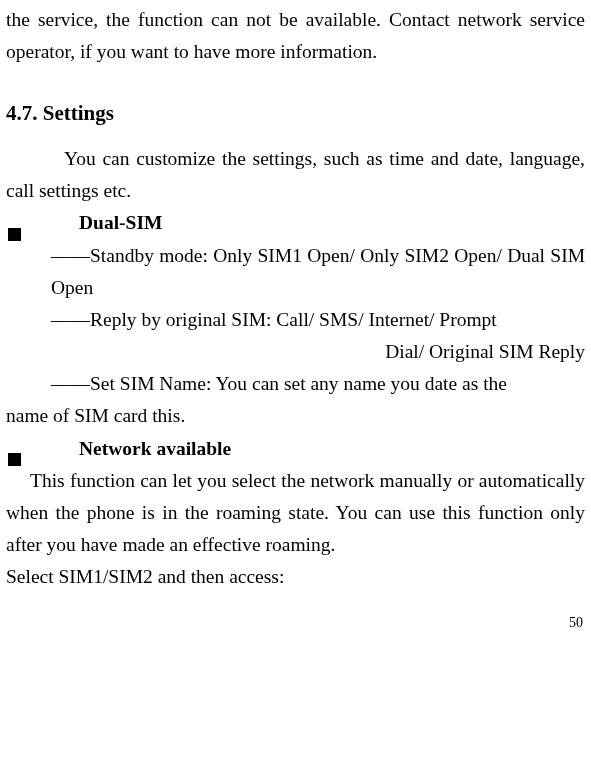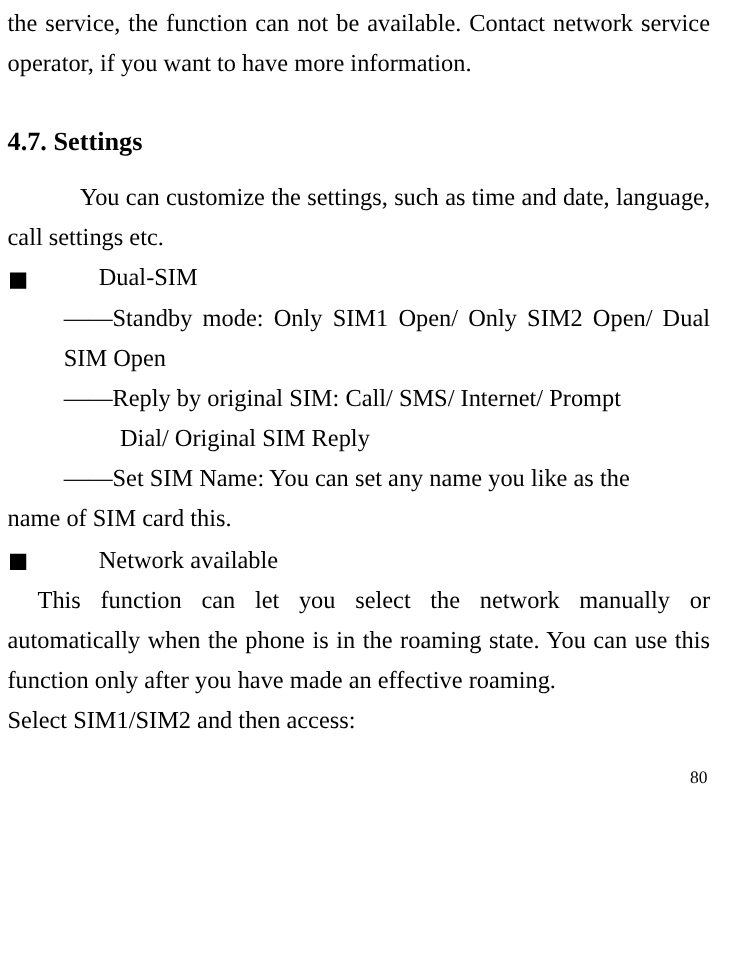--- a/index.html
+++ b/index.html
@@ -7,21 +7,21 @@
     padding: 0;
     width: 591px;
     height: 769px;
     background: #ffffff;
     font-family: "Times New Roman", Times, serif;
     color: #000;
     font-size: 19.5px;
     line-height: 1.65;
   }
   .page {
-    padding: 4px 23px 0 6px;
+    padding: 4px 6px 0 6px;
     box-sizing: border-box;
   }
   .justify {
     text-align: justify;
     text-justify: inter-word;
   }
   .para {
     margin: 0;
   }
   .section-heading {
@@ -32,22 +32,23 @@
   .sub-heading {
     font-weight: bold;
     font-size: 19.5px;
     margin: 30px 0 22px 0;
   }
   .indent {
     text-indent: 58px;
   }
   .bullet-row {
     display: flex;
-    align-items: center;
+    align-items: flex-end;
     margin: 0;
+    font-weight: bold;
   }
   .bullet-square {
     display: inline-block;
     width: 13px;
     height: 13px;
     background: #000;
     margin-right: 58px;
     margin-left: 2px;
     position: relative;
     top: 1px;
@@ -55,21 +56,21 @@
   }
   .sublist {
     padding-left: 45px;
     margin: 0;
   }
   .sublist p {
     margin: 0;
     text-align: justify;
   }
   .center-line {
-    text-align: left;
+    text-align: right;
     margin: 0;
     padding-left: 90px;
   }
   .after-bullet-para {
     margin: 0;
     text-align: justify;
   }
   .small-indent {
     text-indent: 24px;
   }
@@ -100,29 +101,29 @@
     <span class="bullet-square"></span>
     <span>Dual-SIM</span>
   </div>
 
   <div class="sublist">
     <p class="justify">――Standby mode: Only SIM1 Open/ Only SIM2 Open/ Dual SIM Open</p>
     <p class="justify">――Reply by original SIM: Call/ SMS/ Internet/ Prompt</p>
   </div>
   <p class="center-line">Dial/ Original SIM Reply</p>
   <div class="sublist">
-    <p class="justify">――Set SIM Name: You can set any name you like as the</p>
+    <p class="justify">――Set SIM Name: You can set any name you date as the</p>
   </div>
   <p class="after-bullet-para">name of SIM card this.</p>
 
   <div class="bullet-row">
     <span class="bullet-square"></span>
     <span>Network available</span>
   </div>
 
   <p class="after-bullet-para justify small-indent">This function can let you select the network manually or automatically when the phone is in the roaming state. You can use this function only after you have made an effective roaming.</p>
 
   <p class="after-bullet-para">Select SIM1/SIM2 and then access:</p>
 
 
-  <div class="page-number">80</div>
+  <div class="page-number">50</div>
 
 </div>
 
 </body></html>

